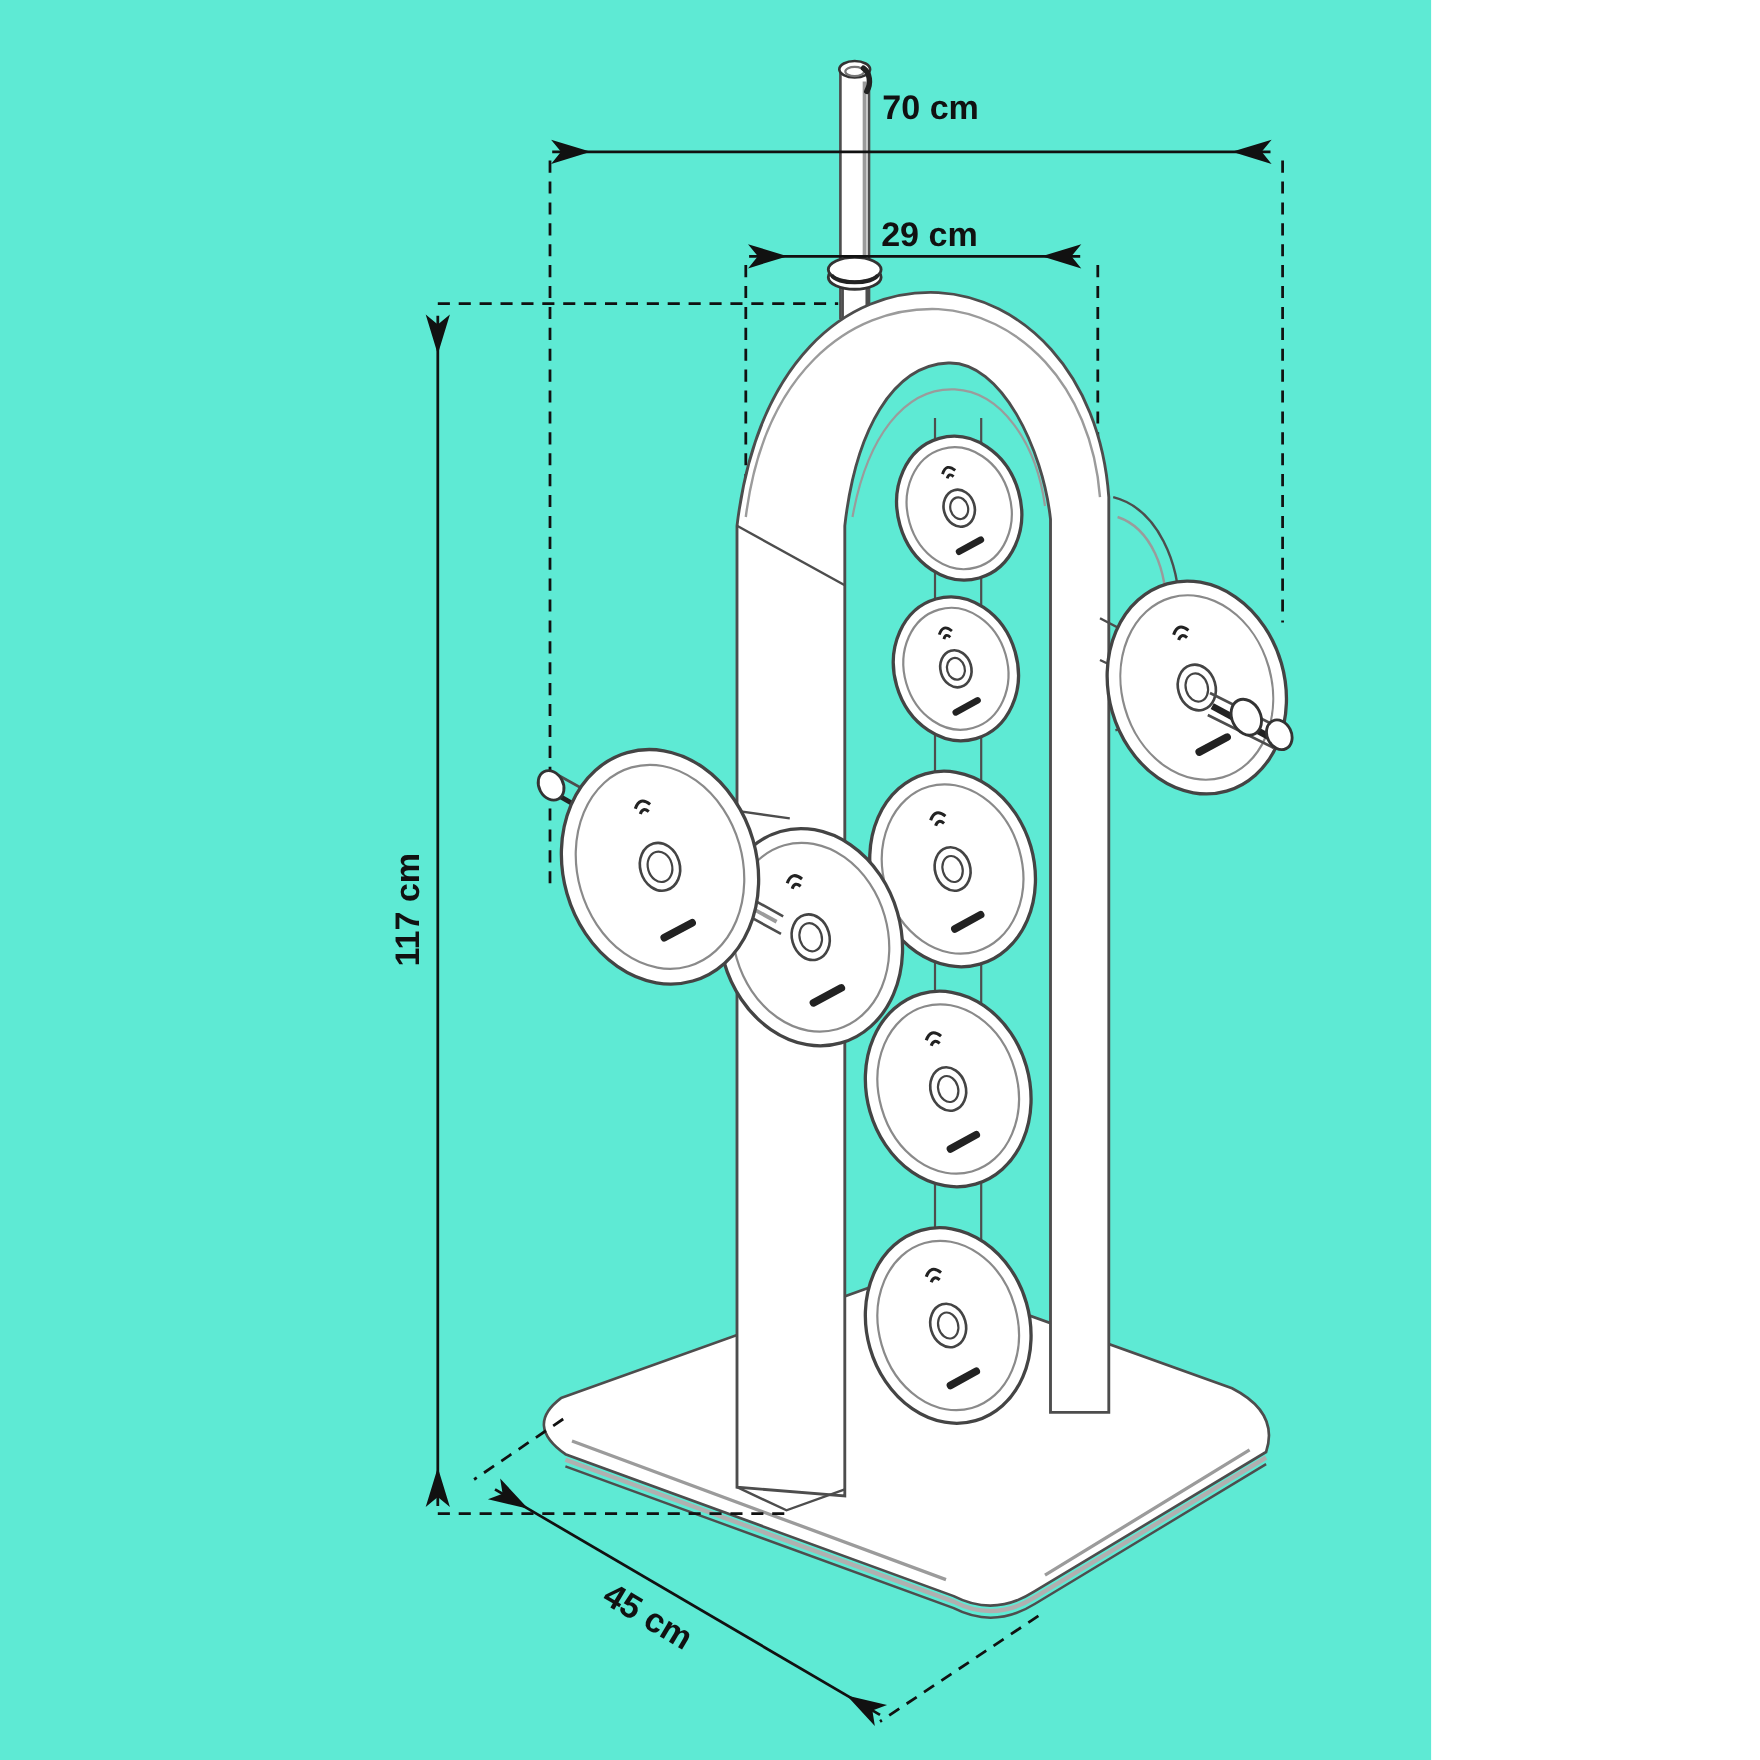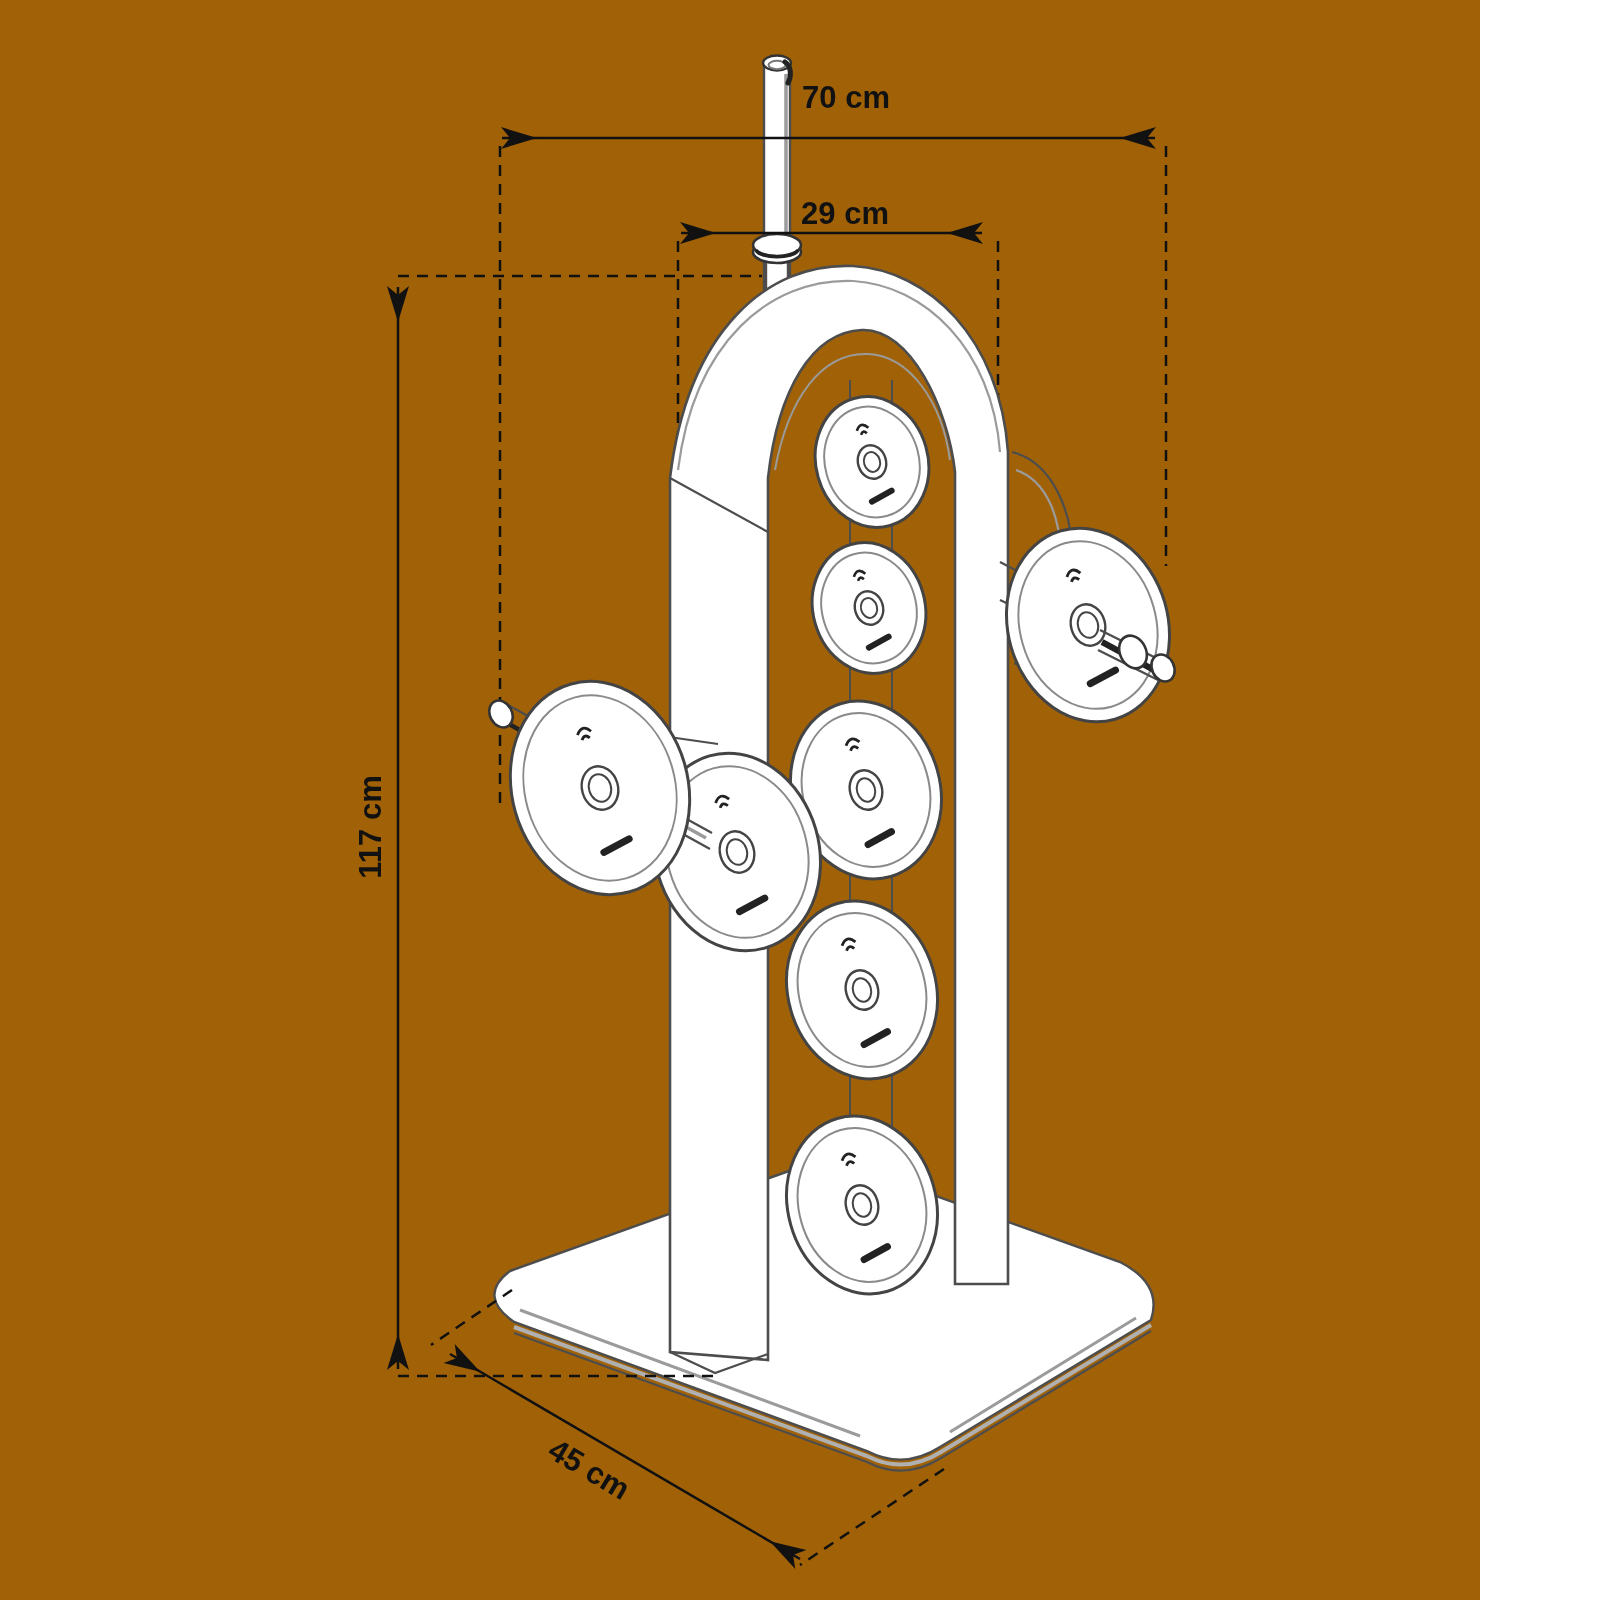--- a/index.html
+++ b/index.html
@@ -1,16 +1,16 @@
 <!DOCTYPE html>
 <html><head>
 <meta charset="utf-8">
 <style>
   html,body{margin:0;padding:0;background:#ffffff;}
-  .stage{position:relative;width:1480px;height:1600px;background:#a16207;overflow:hidden;}
+  .stage{position:relative;width:1301px;height:1600px;background:#5eead4;overflow:hidden;}
   svg{display:block;}
   text{font-family:"Liberation Sans","DejaVu Sans",sans-serif;font-weight:bold;fill:#111111;}
 </style>
 </head>
 <body>
 
 <div class="stage">
 <svg width="1600" height="1600" viewBox="0 0 1600 1600">
   <defs>
     <marker id="arr" viewBox="0 0 40 30" markerWidth="40" markerHeight="30" refX="37" refY="15" orient="auto-start-reverse" markerUnits="userSpaceOnUse">

